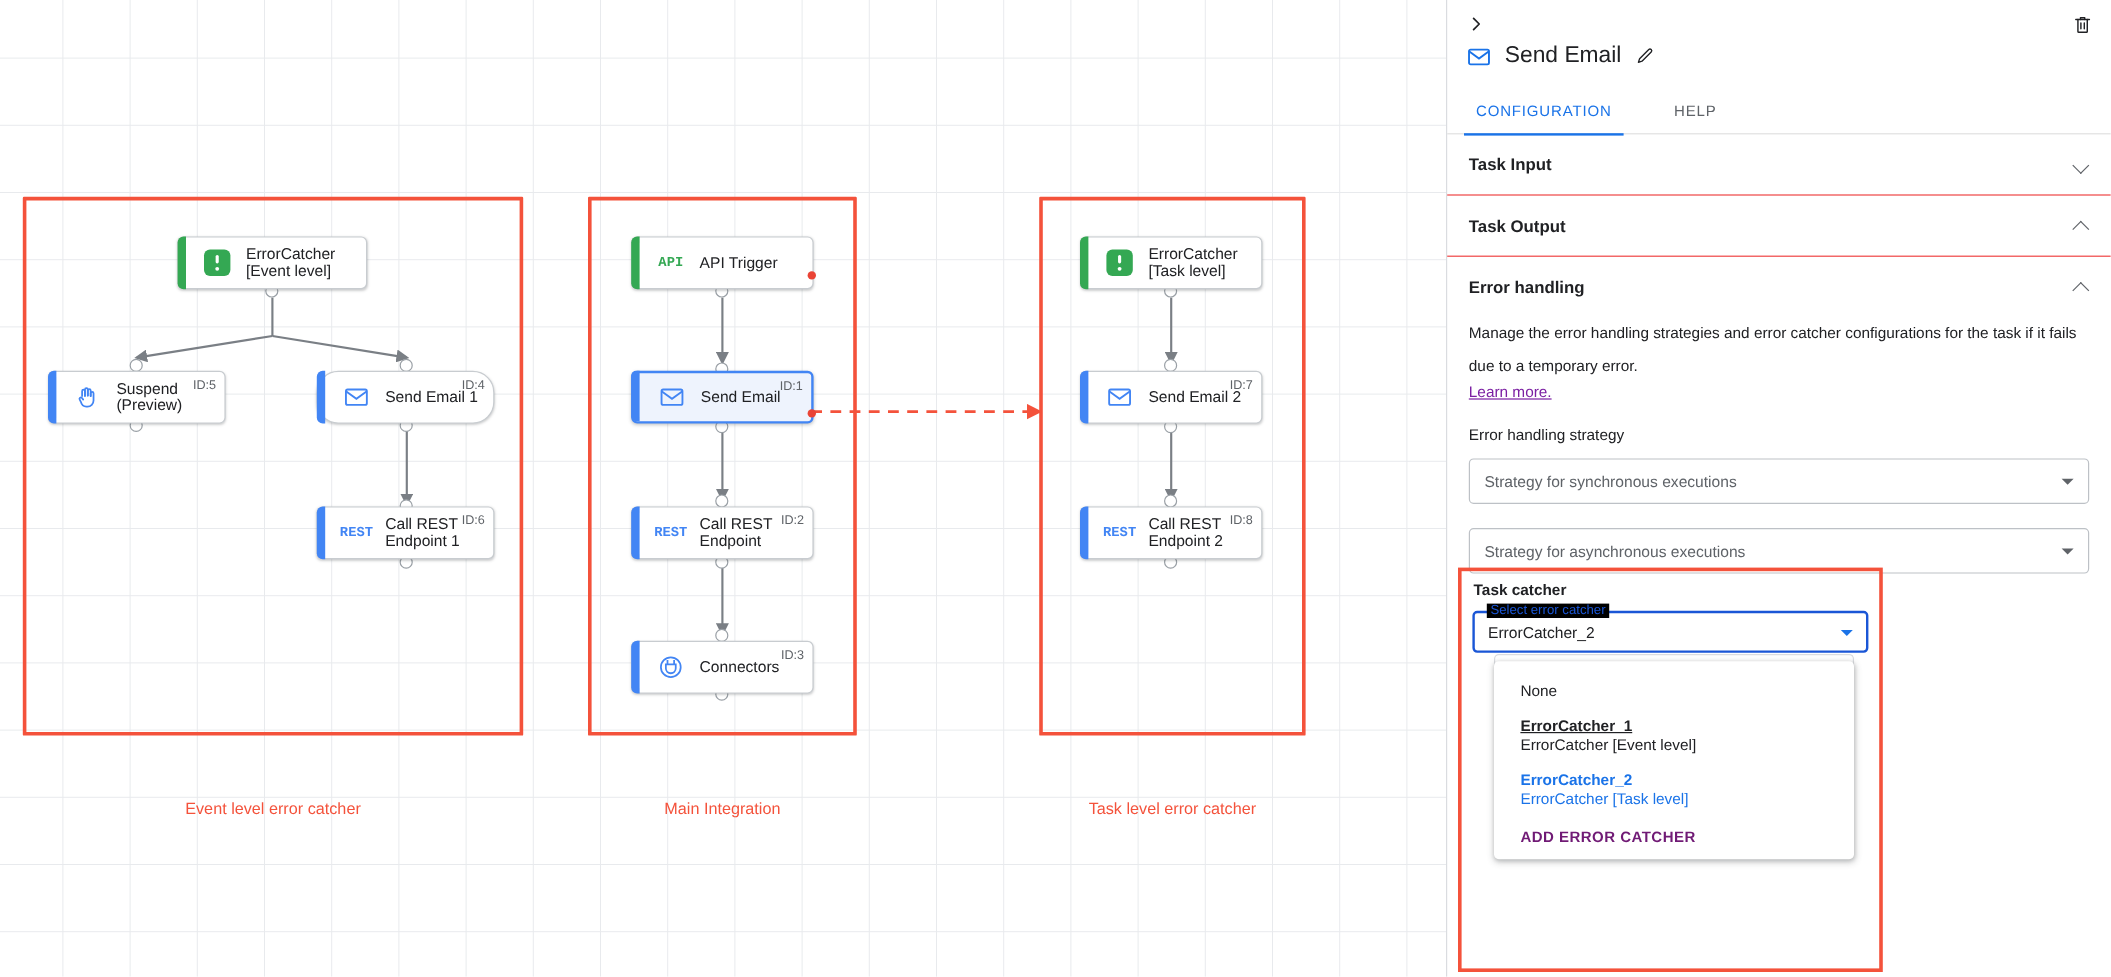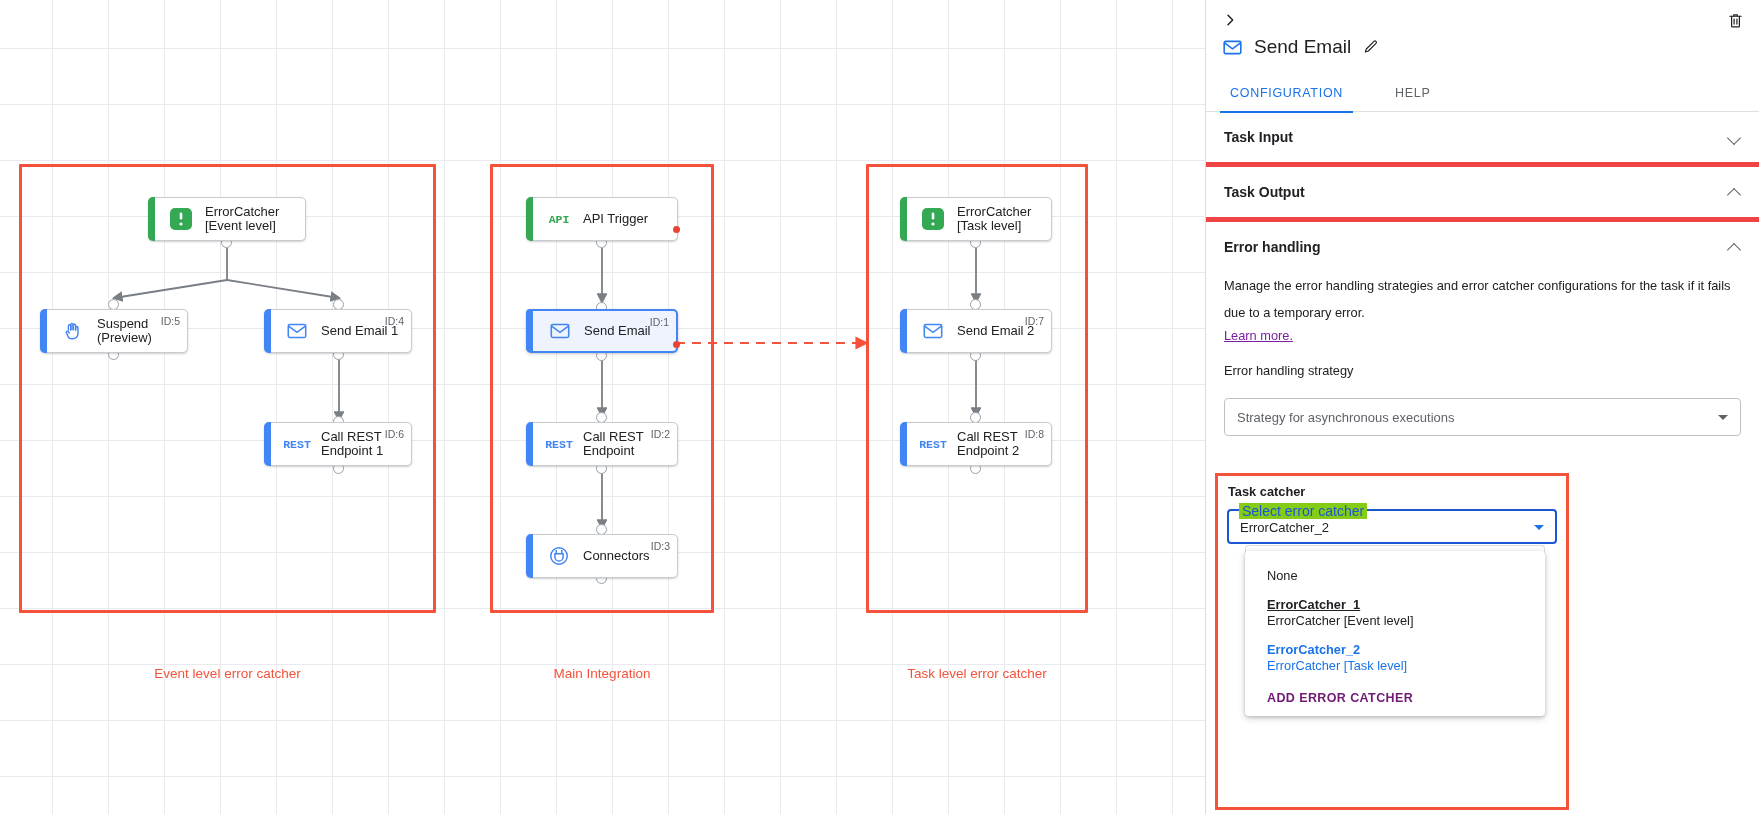--- a/index.html
+++ b/index.html
@@ -153,21 +153,21 @@
   }
   .tab.active { color: #1a73e8; }
   .tab.active::after {
     content: ""; position: absolute;
     left: 0; right: 0; bottom: -1px; height: 2.5px;
     background: #1a73e8;
   }
 
   .section {
     position: relative;
-    border-bottom: 5px solid #ef4444;
+    border-bottom: 1px solid #ef4444;
     padding: 0 18px;
   }
   .section-head {
     height: 50px;
     display: flex; align-items: center; justify-content: space-between;
     cursor: pointer;
   }
   .section-title { font-size: 14px; color: #202124; font-weight: bold; }
   .chev { width: 14px; height: 14px; position: relative; }
   .chev::before {
@@ -218,23 +218,23 @@
     left: 9px; top: 33px;
     width: 330px; height: 35px;
     border: 2px solid #1a56d6;
     border-radius: 4px;
     background: #fff;
     cursor: pointer;
   }
   .ec-field .flabel {
     position: absolute;
     left: 10px; top: -8px;
-    background: #84cc16;
+    background: #000000;
     padding: 0 3px;
-    font-size: 14px;
+    font-size: 11px;
     color: #1a56d6;
   }
   .ec-field .fval {
     position: absolute; left: 11px; top: 50%; transform: translateY(-50%);
     font-size: 13px; color: #202124;
   }
   .ec-field .fcaret {
     position: absolute; right: 11px; top: 50%; margin-top: -2px;
     width: 0; height: 0;
     border-left: 5px solid transparent;
@@ -359,21 +359,21 @@
             <path d="M9.6 10.5V5a1.3 1.3 0 0 1 2.6 0v5.5"></path>
             <path d="M12.2 10.5V6a1.3 1.3 0 0 1 2.6 0v5"></path>
             <path d="M14.8 11V8.5a1.3 1.3 0 0 1 2.6 0V15a5.5 5.5 0 0 1-5.5 5.5h-1A5 5 0 0 1 6 16.5l-1.2-2.3a1.3 1.3 0 0 1 2.1-1.5L8 14.2"></path>
           </svg>
       </span>
       <span class="nlabel">Suspend
 (Preview)</span>
       <span class="nid">ID:5</span>
     </div>
 
-    <div class="node blue" style="left:264px; top:309px; width:148px;">
+    <div class="node blue" style="left:264px; top:309px; width:148px;border-radius:18px;">
       <span class="accent"></span>
       <span class="nicon">
         <svg width="22" height="22" viewBox="0 0 24 24" fill="none" stroke="#4285f4" stroke-width="1.7">
             <rect x="2.5" y="5" width="19" height="14" rx="1.5"></rect>
             <path d="M2.5 6.5 12 13.5 21.5 6.5"></path>
           </svg>
       </span>
       <span class="nlabel">Send Email 1</span>
       <span class="nid">ID:4</span>
     </div>
@@ -525,20 +525,24 @@
     <div class="section" style="border-bottom:none;">
       <div class="section-head">
         <span class="section-title">Error handling</span>
         <span class="chev up"></span>
       </div>
       <div class="eh-body">
         <div class="eh-desc">Manage the error handling strategies and error catcher configurations for the task if it fails due to a temporary error.</div>
         <span class="eh-link">Learn more.</span>
         <div class="eh-sub">Error handling strategy</div>
 
+        <div class="sel" style="margin-top:12px;">
+          <span class="val">Strategy for synchronous executions</span>
+          <span class="caret"></span>
+        </div>
 
         <div class="sel" style="margin-top:20px;">
           <span class="val">Strategy for asynchronous executions</span>
           <span class="caret"></span>
         </div>
       </div>
     </div>
 
     <div class="ec-wrap">
       <span class="ec-label">Task catcher</span>

